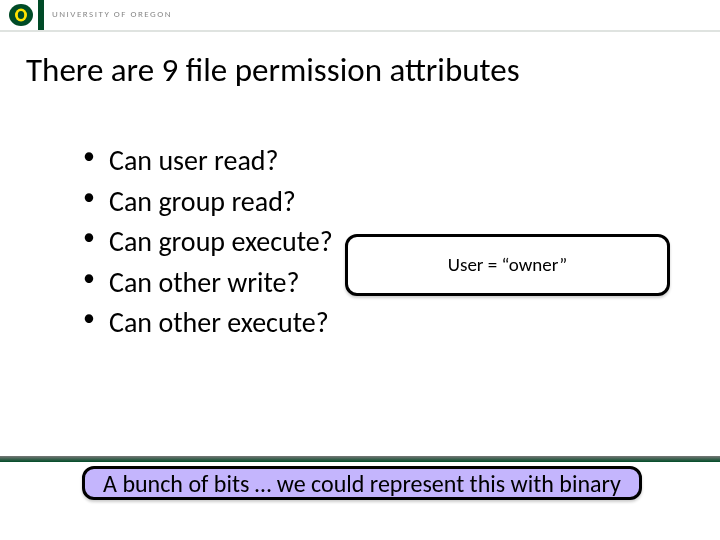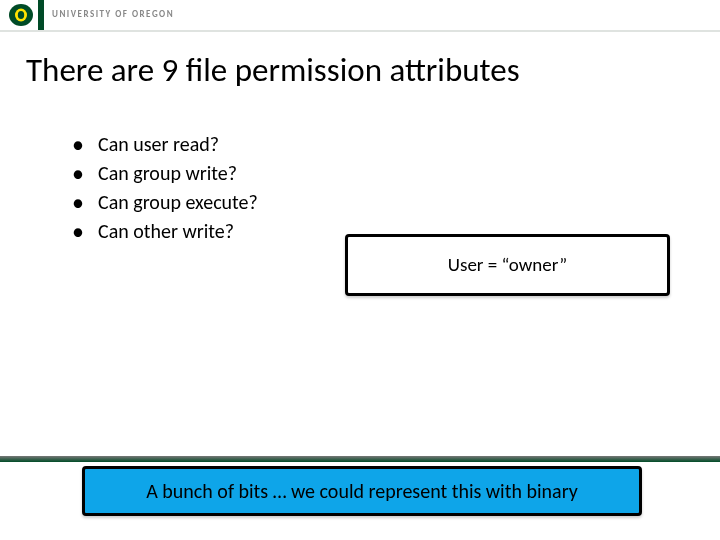--- a/index.html
+++ b/index.html
@@ -1,27 +1,27 @@
 <!DOCTYPE html>
 <html><head>
 <meta charset="utf-8">
 <style>
   html,body{margin:0;padding:0;width:720px;height:540px;font-family:"Segoe UI",Calibri,Arial,sans-serif;background:#fff;color:#000;overflow:hidden}
   .slide{position:relative;width:720px;height:540px}
   .topbar{position:absolute;left:0;top:0;width:720px;height:30px;display:flex;align-items:center;border-bottom:2px solid #dfe3e0}
   .green-stripe{position:absolute;left:38px;top:0;width:6px;height:30px;background:#004b27}
   .logo-o{position:absolute;left:6px;top:2px;width:30px;height:26px;display:flex;align-items:center;justify-content:center}
-  .uni{position:absolute;left:52px;top:8px;font-size:9px;letter-spacing:1.5px;color:#888;font-weight:700}
+  .uni{position:absolute;left:52px;top:8px;font-size:9px;letter-spacing:1.5px;color:#888;font-weight:400}
   .title{position:absolute;left:26px;top:50px;width:640px;font-size:33px;font-weight:400;color:#000}
-  .bullets{position:absolute;left:72px;top:130px;font-size:20px;line-height:1.45;list-style:none;padding:0;margin:0}
+  .bullets{position:absolute;left:72px;top:130px;font-size:28px;line-height:1.45;list-style:none;padding:0;margin:11px}
   .bullets li{position:relative;padding-left:26px}
   .bullets li::before{content:"•";position:absolute;left:0;top:-2px;font-size:24px}
-  .box{position:absolute;border:3px solid #000;border-radius:4px;background:#fff;box-shadow:0 2px 3px rgba(0,0,0,0.2);text-align:center;display:flex;flex-direction:column;justify-content:center;align-items:center;padding:4px 10px;box-sizing:border-box}
+  .box{position:absolute;border:3px solid #000;border-radius:12px;background:#fff;box-shadow:0 2px 3px rgba(0,0,0,0.2);text-align:center;display:flex;flex-direction:column;justify-content:center;align-items:center;padding:4px 10px;box-sizing:border-box}
   .box-defs{left:345px;top:234px;width:325px;height:62px;font-size:19px;line-height:1.3}
-  .box-foot{left:82px;top:466px;width:560px;height:50px;font-size:20px;background:#0ea5e9}
+  .box-foot{left:82px;top:466px;width:560px;height:34px;font-size:24px;background:#c4b5fd}
   .footer-band{position:absolute;left:0;top:462px;width:720px;height:58px;background:#004b27;z-index:-1}
   .footer-band-top{position:absolute;left:0;top:456px;width:720px;height:6px;background:linear-gradient(#777,#004b27)}
 </style>
 </head>
 <body>
 
 <div class="slide">
 
   <div class="topbar">
     <div class="logo-o">
@@ -32,23 +32,24 @@
       </svg>
     </div>
     <div class="green-stripe"></div>
     <div class="uni">UNIVERSITY OF OREGON</div>
   </div>
 
   <div class="title">There are 9 file permission attributes</div>
 
   <ul class="bullets">
     <li><span>Can user read?</span></li>
-    <li><span>Can group write?</span></li>
+    <li><span>Can group read?</span></li>
     <li><span>Can group execute?</span></li>
     <li><span>Can other write?</span></li>
+    <li><span>Can other execute?</span></li>
   </ul>
 
   <div class="box box-defs">
     <div>User = “owner”</div>
   </div>
 
   <div class="footer-band-top"></div>
   <div class="footer-band"></div>
 
   <div class="box box-foot">

